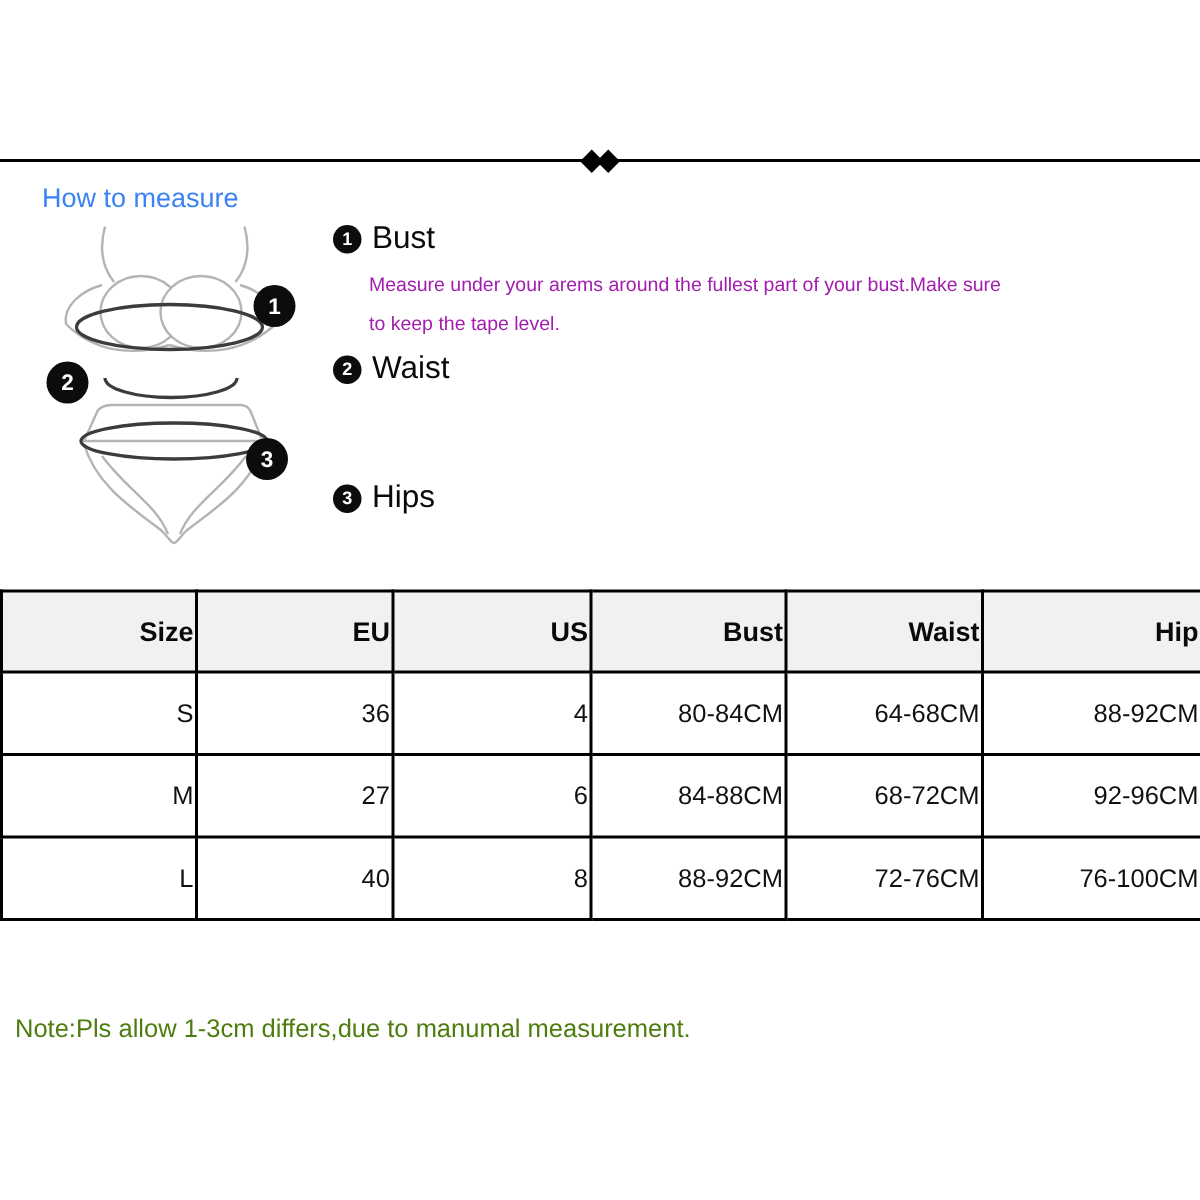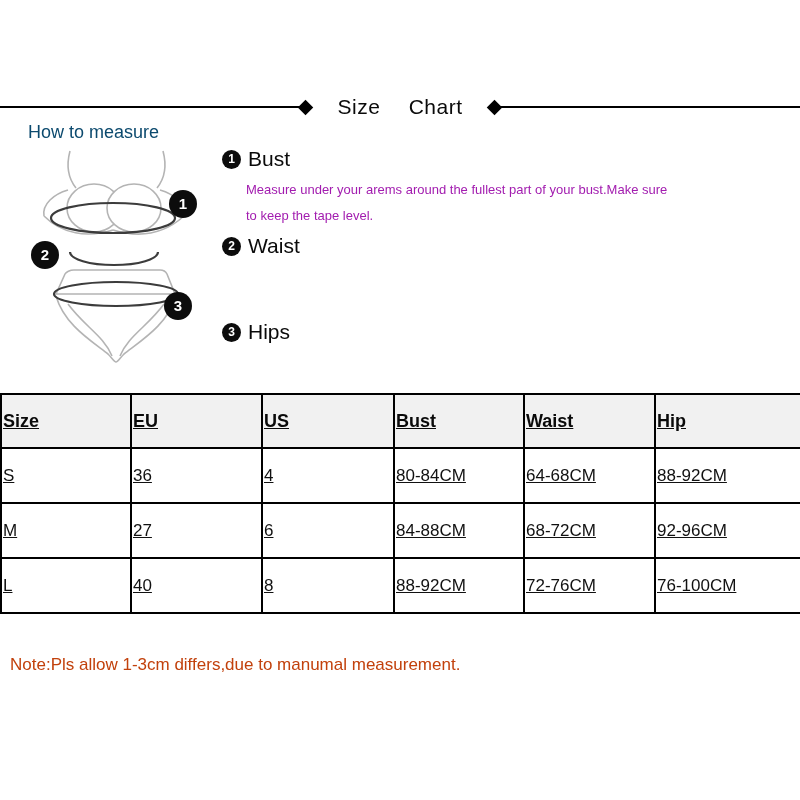--- a/index.html
+++ b/index.html
@@ -7,50 +7,49 @@
     position:relative;width:800px;height:800px;background:#ffffff;
     font-family:"Liberation Sans", sans-serif;color:#111;overflow:hidden;
   }
   
   .title-row{position:absolute;left:0;top:94;top:94px;width:800px;height:26px;
     display:flex;align-items:center;}
   .title-line{flex:1;height:0;border-top:2px solid #000;}
   .diamond{width:11px;height:11px;background:#000;transform:rotate(45deg);flex:0 0 auto;}
   .title-text{font-size:21px;padding:0 26px;white-space:pre;letter-spacing:.5px;word-spacing:22px;color:#0a0a0a;}
   
-  .howto{position:absolute;left:28px;top:122px;font-size:18px;color:#0c4a6e;text-align:right;}
+  .howto{position:absolute;left:28px;top:122px;font-size:18px;color:#3b82f6;text-align:right;}
   
   .illus{position:absolute;left:12px;top:146px;}
   
   .inst{position:absolute;left:222px;width:566px;}
   .inst-head{display:flex;align-items:center;gap:7px;}
   .num-badge{width:19px;height:19px;border-radius:50%;background:#0c0c0c;color:#fff;
     display:flex;align-items:center;justify-content:center;font-size:12px;font-weight:bold;flex:0 0 auto;}
   .inst-label{font-size:21px;color:#0a0a0a;}
   .inst-text{margin:6px 0 0 24px;font-size:13px;font-weight:normal;line-height:26px;
     color:#a21caf;white-space:pre-line;width:542px;}
   .sec1{top:147px;} .sec2{top:234px;} .sec3{top:320px;}
   
   table.size-table{position:absolute;left:0;top:393px;width:800px;border-collapse:collapse;
     table-layout:fixed;}
-  .size-table th,.size-table td{border:2px solid #000;text-align:left;vertical-align:middle;text-decoration:underline;}
+  .size-table th,.size-table td{border:2px solid #000;text-align:right;vertical-align:middle;}
   .size-table th{height:50px;background:#f1f1f1;font-size:18px;font-weight:bold;color:#0a0a0a;}
   .size-table td{height:51px;font-size:17px;color:#111;}
   
-  .note{position:absolute;left:10px;top:655px;font-size:17px;color:#c2410c;}
+  .note{position:absolute;left:10px;top:676px;font-size:17px;color:#4d7c0f;}
 </style>
 </head>
 <body>
 
 <div class="canvas">
 
   <div class="title-row">
     <div class="title-line"></div>
     <span class="diamond"></span>
-    <span class="title-text">Size Chart</span>
     <span class="diamond"></span>
     <div class="title-line"></div>
   </div>
 
   <div class="howto">How to measure</div>
 
   <svg class="illus" width="210" height="230" viewBox="0 0 210 230">
     <g fill="none" stroke="#b4b4b4" stroke-width="1.6">
       <path d="M58,5 C54,20 56,32 64,42"></path>
       <path d="M151,5 C155,20 153,32 145,42"></path>

